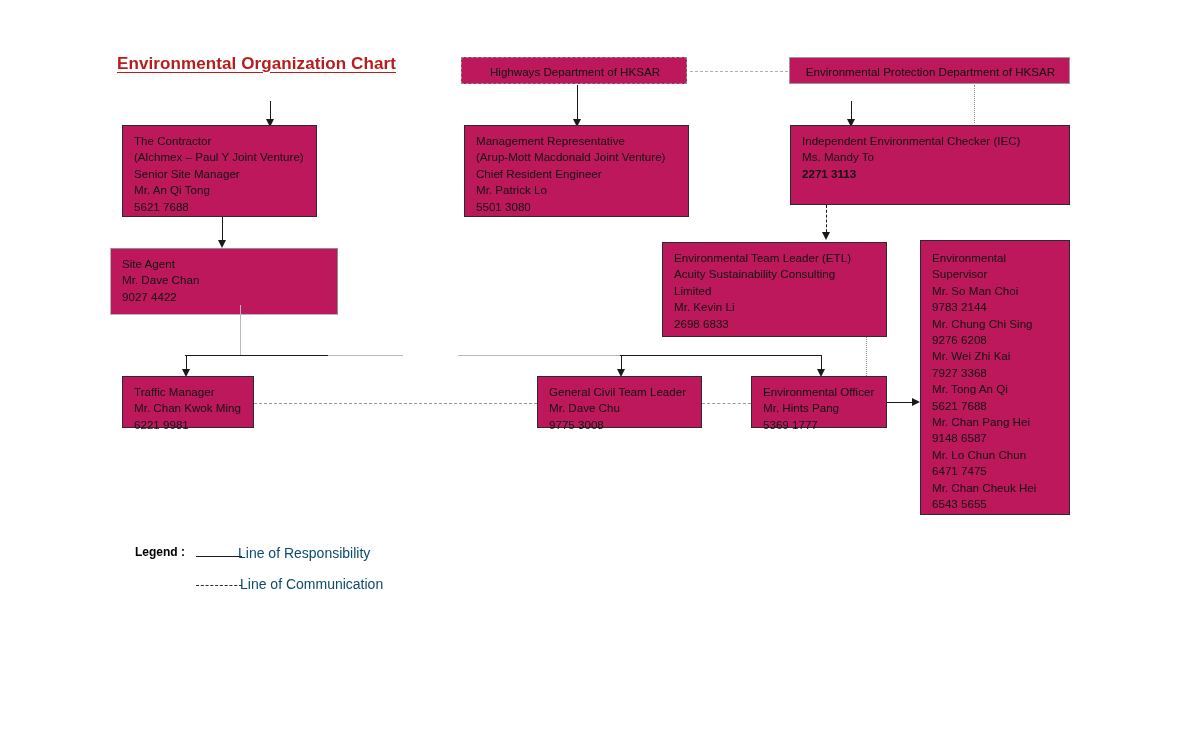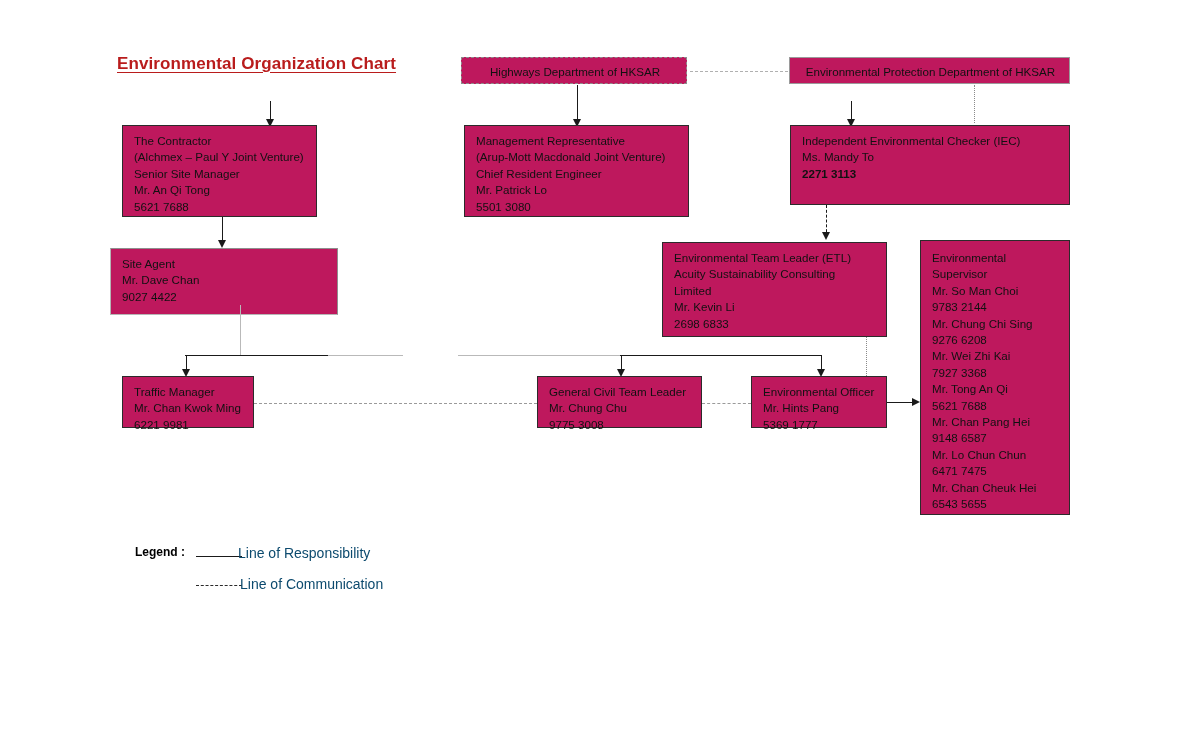--- a/index.html
+++ b/index.html
@@ -251,21 +251,21 @@
   <div class="v-dotted" style="left:866px; top:337px; height:41px;"></div>
 
   <div class="node" style="left:122px; top:376px; width:132px; height:52px;">
     <div class="line">Traffic Manager</div>
     <div class="line">Mr. Chan Kwok Ming</div>
     <div class="line">6221 9981</div>
   </div>
 
   <div class="node" style="left:537px; top:376px; width:165px; height:52px;">
     <div class="line">General Civil Team Leader</div>
-    <div class="line">Mr. Chung Chu</div>
+    <div class="line">Mr. Dave Chu</div>
     <div class="line">9775 3008</div>
   </div>
 
   <div class="node" style="left:751px; top:376px; width:136px; height:52px;">
     <div class="line">Environmental Officer</div>
     <div class="line">Mr. Hints Pang</div>
     <div class="line">5369 1777</div>
   </div>
 
   <div class="h-dashed" style="left:254px; top:403px; width:283px;"></div>

